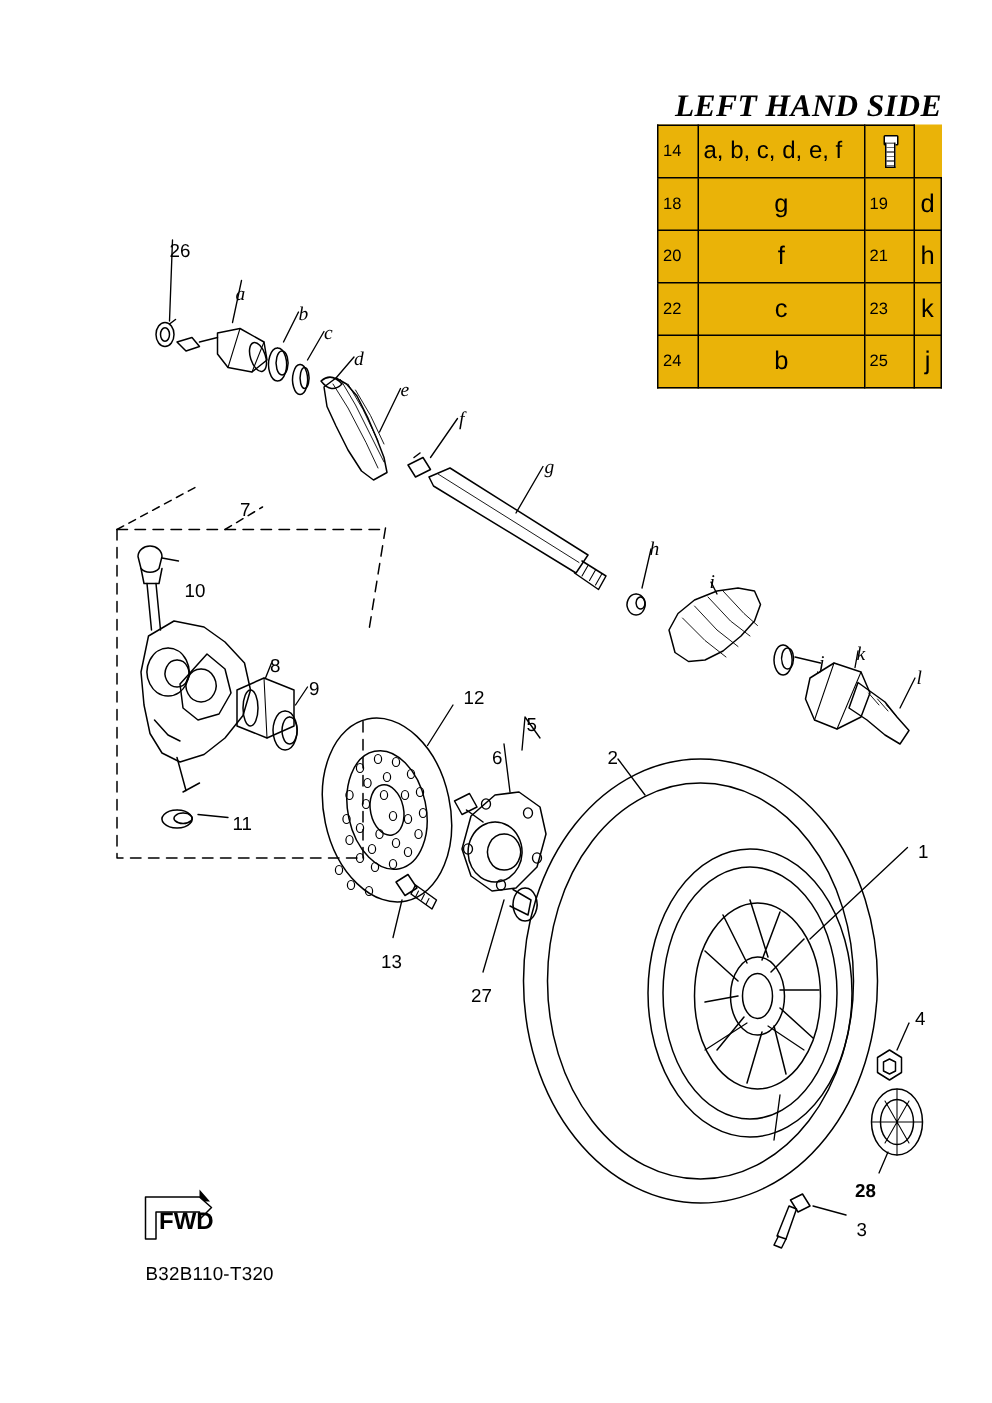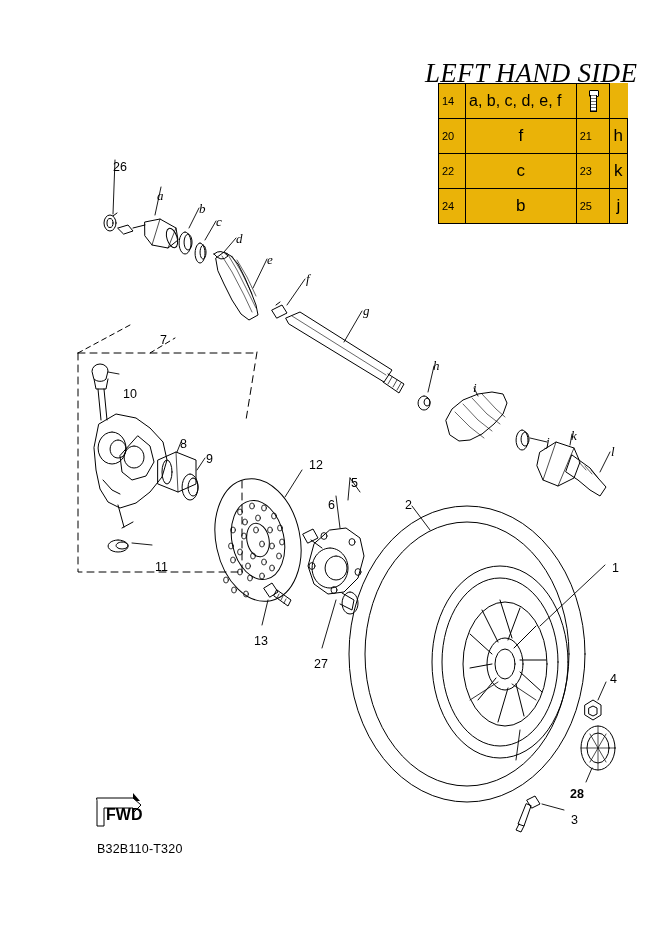--- a/index.html
+++ b/index.html
@@ -4,22 +4,22 @@
 <style>
   html,body{margin:0;padding:0;background:#ffffff;}
   body{width:661px;height:935px;position:relative;font-family:"Liberation Sans",sans-serif;color:#000;overflow:hidden;}
   .stage{position:absolute;left:0;top:0;width:661px;height:935px;}
   svg.diagram{position:absolute;left:0;top:0;width:661px;height:935px;}
 
   
   .side-title{
     position:absolute;left:425px;top:58px;width:228px;
     font-family:"Liberation Serif",serif;
-    font-style:italic;font-weight:normal;font-size:27px;
-    letter-spacing:.3px;
+    font-style:italic;font-weight:bold;font-size:21px;
+    letter-spacing:.3px;text-align:center;
   }
   table.parts{
     position:absolute;left:438px;top:83px;border-collapse:collapse;
     width:190px;background:#eab308;
   }
   table.parts td{
     border:1px solid #000;height:34px;padding:0 3px;vertical-align:middle;
   }
   td.num{width:20px;font-size:11px;text-align:left;vertical-align:bottom;padding-bottom:2px;}
   td.letters{font-size:16px;text-align:left;padding-left:4px;white-space:nowrap;}
@@ -245,20 +245,26 @@
 
   <table class="parts">
     <tbody>
         <tr>
       <td class="num">14</td>
       <td class="letters">a, b, c, d, e, f</td>
       <td class="icon"><span class="bolt"><i></i><b></b></span></td>
     </tr>
 
     <tr>
+      <td class="num">18</td>
+      <td class="single">g</td>
+      <td class="num">19</td>
+      <td class="single">d</td>
+    </tr>
+    <tr>
       <td class="num">20</td>
       <td class="single">f</td>
       <td class="num">21</td>
       <td class="single">h</td>
     </tr>
     <tr>
       <td class="num">22</td>
       <td class="single">c</td>
       <td class="num">23</td>
       <td class="single">k</td>
@@ -283,21 +289,21 @@
       <div class="lbl it" style="left: 363px; top: 303px;">g</div>
       <div class="lbl it" style="left: 433px; top: 358px;">h</div>
       <div class="lbl it" style="left: 473px; top: 380px;">i</div>
       <div class="lbl it" style="left: 546px; top: 434px;">j</div>
       <div class="lbl it" style="left: 571px; top: 428px;">k</div>
       <div class="lbl it" style="left: 611px; top: 444px;">l</div>
       <div class="lbl" style="left: 160px; top: 333px;">7</div>
       <div class="lbl" style="left: 123px; top: 371px; margin-top: 16px;">10</div>
       <div class="lbl" style="left: 180px; top: 437px;">8</div>
       <div class="lbl" style="left: 206px; top: 452px;">9</div>
-      <div class="lbl" style="left: 155px; top: 560px;">11</div>
+      <div class="lbl" style="left: 155px; top: 542px;">11</div>
       <div class="lbl" style="left: 309px; top: 458px;">12</div>
       <div class="lbl" style="left: 351px; top: 476px;">5</div>
       <div class="lbl" style="left: 328px; top: 498px;">6</div>
       <div class="lbl" style="left: 405px; top: 498px;">2</div>
       <div class="lbl" style="left: 254px; top: 634px;">13</div>
       <div class="lbl" style="left: 314px; top: 657px;">27</div>
       <div class="lbl" style="left: 612px; top: 561px;">1</div>
       <div class="lbl" style="left: 610px; top: 672px;">4</div>
       <div class="lbl" style="left: 570px; top: 787px; font-weight: bold;">28</div>
       <div class="lbl" style="left: 571px; top: 813px;">3</div>

